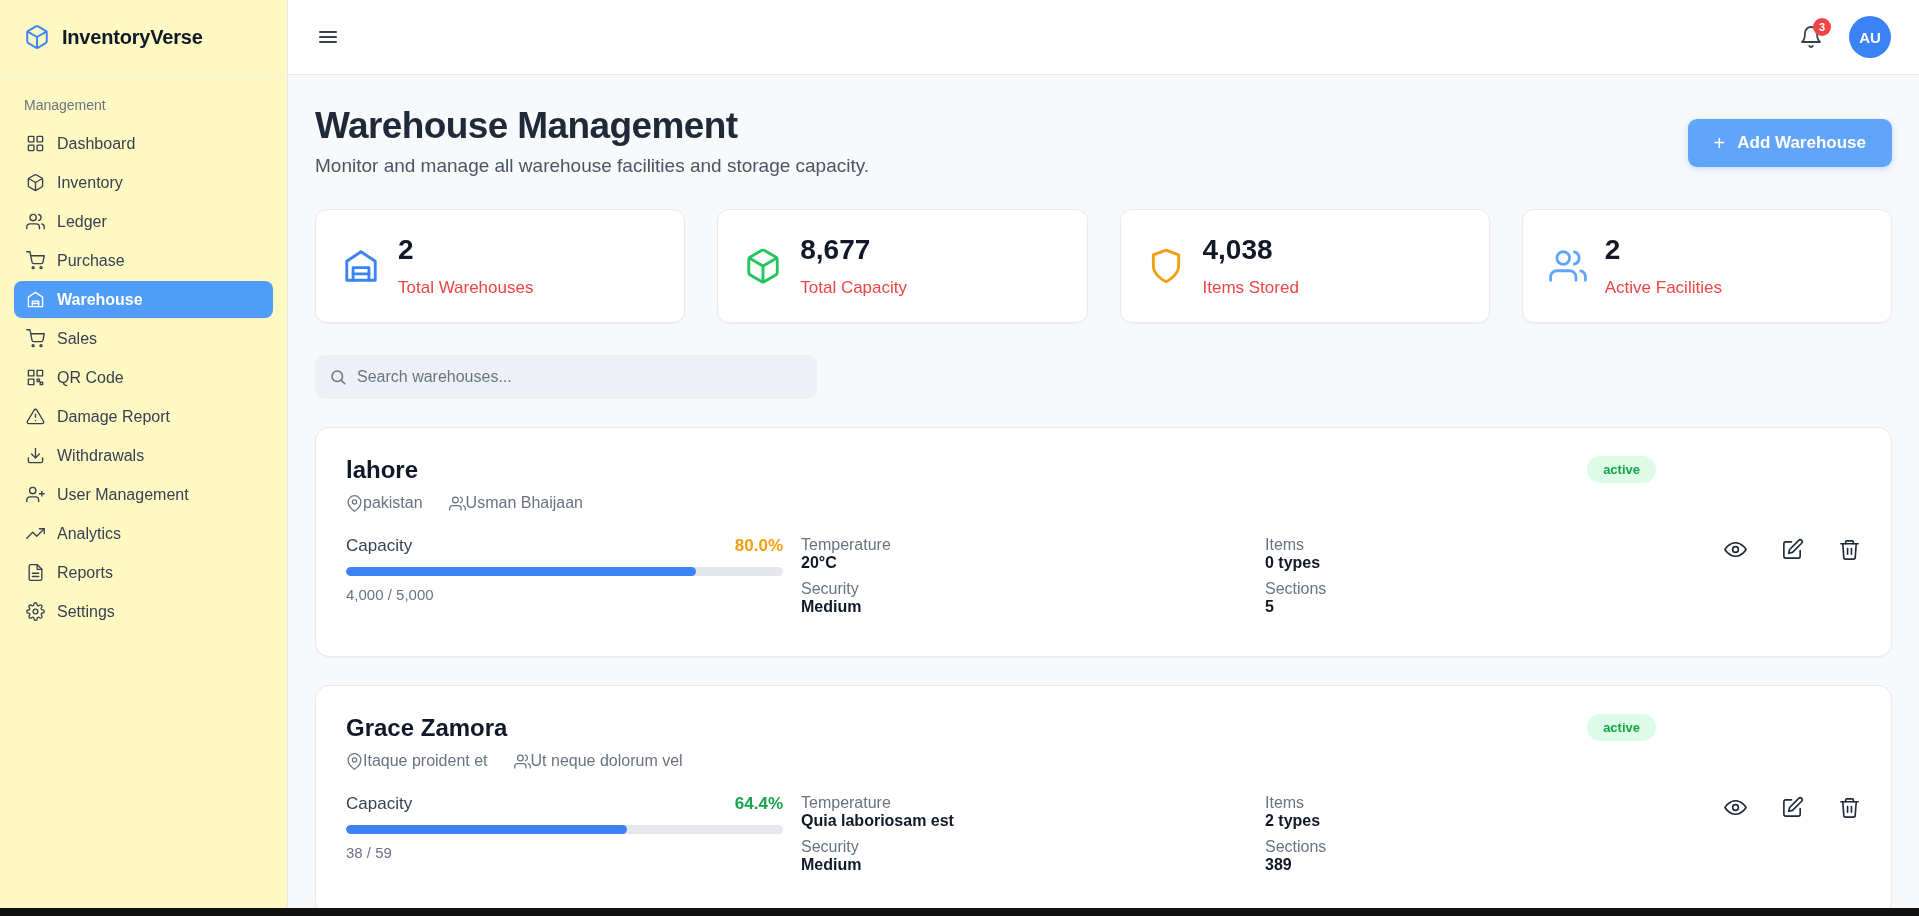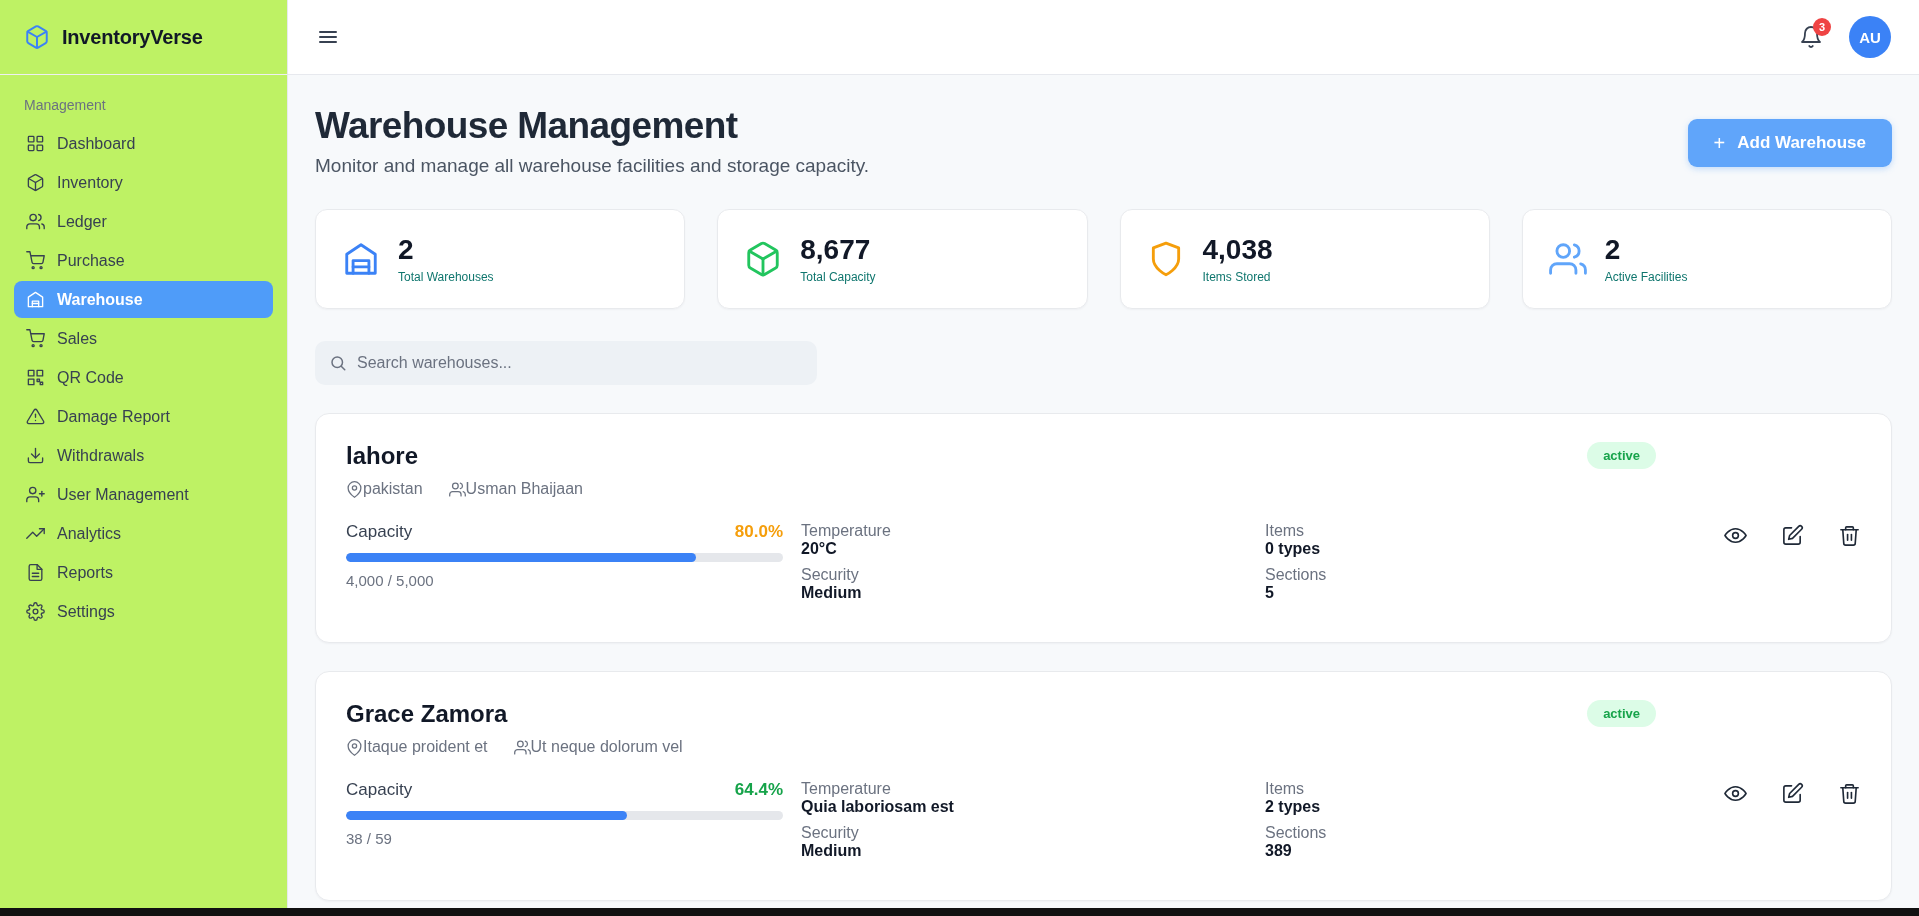--- a/index.html
+++ b/index.html
@@ -2,21 +2,21 @@
 <html><head>
 <meta charset="utf-8">
 <style>
   * { margin:0; padding:0; box-sizing:border-box; }
   html,body { width:1919px; height:916px; overflow:hidden; }
   body { font-family:"Liberation Sans", sans-serif; background:#f7f9fb; color:#1f2937; }
 
   .app { display:flex; width:100%; height:100%; }
 
   
-  .sidebar { width:288px; min-width:288px; background:#bef264; border-right:1px solid #e7e9ee; height:100%; }
+  .sidebar { width:288px; min-width:288px; background:#fef9c3; border-right:1px solid #e7e9ee; height:100%; }
   .logo-row { height:75px; display:flex; align-items:center; gap:12px; padding:0 24px; border-bottom:1px solid #eef0f3; }
   .logo-row svg { width:26px; height:26px; stroke:#3b82f6; fill:none; stroke-width:1.8; stroke-linecap:round; stroke-linejoin:round; }
   .logo-text { font-size:20px; font-weight:700; color:#111827; letter-spacing:-0.2px; }
   .section-label { font-size:14px; color:#6b7280; padding:22px 24px 10px 24px; }
   .nav { padding-bottom:20px; }
   .nav-item { display:flex; align-items:center; gap:12px; margin:2px 14px; padding:9px 12px; border-radius:8px; font-size:16px; color:#374151; cursor:pointer; }
   .nav-item.active { background:#4f9cf9; color:#ffffff; font-weight:600; }
   .nav-icon { display:inline-flex; width:19px; height:19px; }
   .nav-icon svg { width:19px; height:19px; stroke:currentColor; fill:none; stroke-width:1.7; stroke-linecap:round; stroke-linejoin:round; }
 
@@ -38,21 +38,21 @@
   .page-subtitle { font-size:19px; color:#4b5563; margin-top:8px; }
   .add-btn { display:flex; align-items:center; gap:12px; background:#60a5fa; color:#fff; border:none; border-radius:9px; padding:14px 26px; font-size:17px; font-weight:600; font-family:inherit; cursor:pointer; margin-top:14px; box-shadow:0 2px 6px rgba(96,165,250,0.35); }
   .add-btn .plus { font-size:20px; font-weight:500; line-height:1; }
 
   
   .stats { display:flex; gap:32px; margin-top:32px; }
   .stat-card { flex:1; background:#fff; border:1px solid #e8eaed; border-radius:12px; padding:24px 26px; display:flex; align-items:center; gap:18px; box-shadow:0 1px 2px rgba(16,24,40,0.04); }
   .stat-icon { display:flex; }
   .stat-icon svg { width:38px; height:38px; stroke:currentColor; fill:none; stroke-width:1.8; stroke-linecap:round; stroke-linejoin:round; }
   .stat-value { font-size:28px; font-weight:700; color:#111827; }
-  .stat-label { font-size:12px; color:#0f766e; margin-top:4px; }
+  .stat-label { font-size:17px; color:#ef4444; margin-top:12px; }
 
   
   .search-bar { margin-top:32px; width:502px; height:44px; background:#edf1f5; border-radius:10px; display:flex; align-items:center; padding:0 14px; gap:10px; }
   .search-bar svg { width:18px; height:18px; stroke:#6b7280; fill:none; stroke-width:2; stroke-linecap:round; }
   .search-bar input { flex:1; border:none; outline:none; background:transparent; font-size:16px; font-family:inherit; color:#111827; }
   .search-bar input::placeholder { color:#6b7280; }
 
   
   .wh-card { background:#fff; border:1px solid #e8eaed; border-radius:14px; padding:28px 30px 32px 30px; margin-top:28px; box-shadow:0 1px 2px rgba(16,24,40,0.04); }
   .wh-head { display:flex; align-items:flex-start; }

